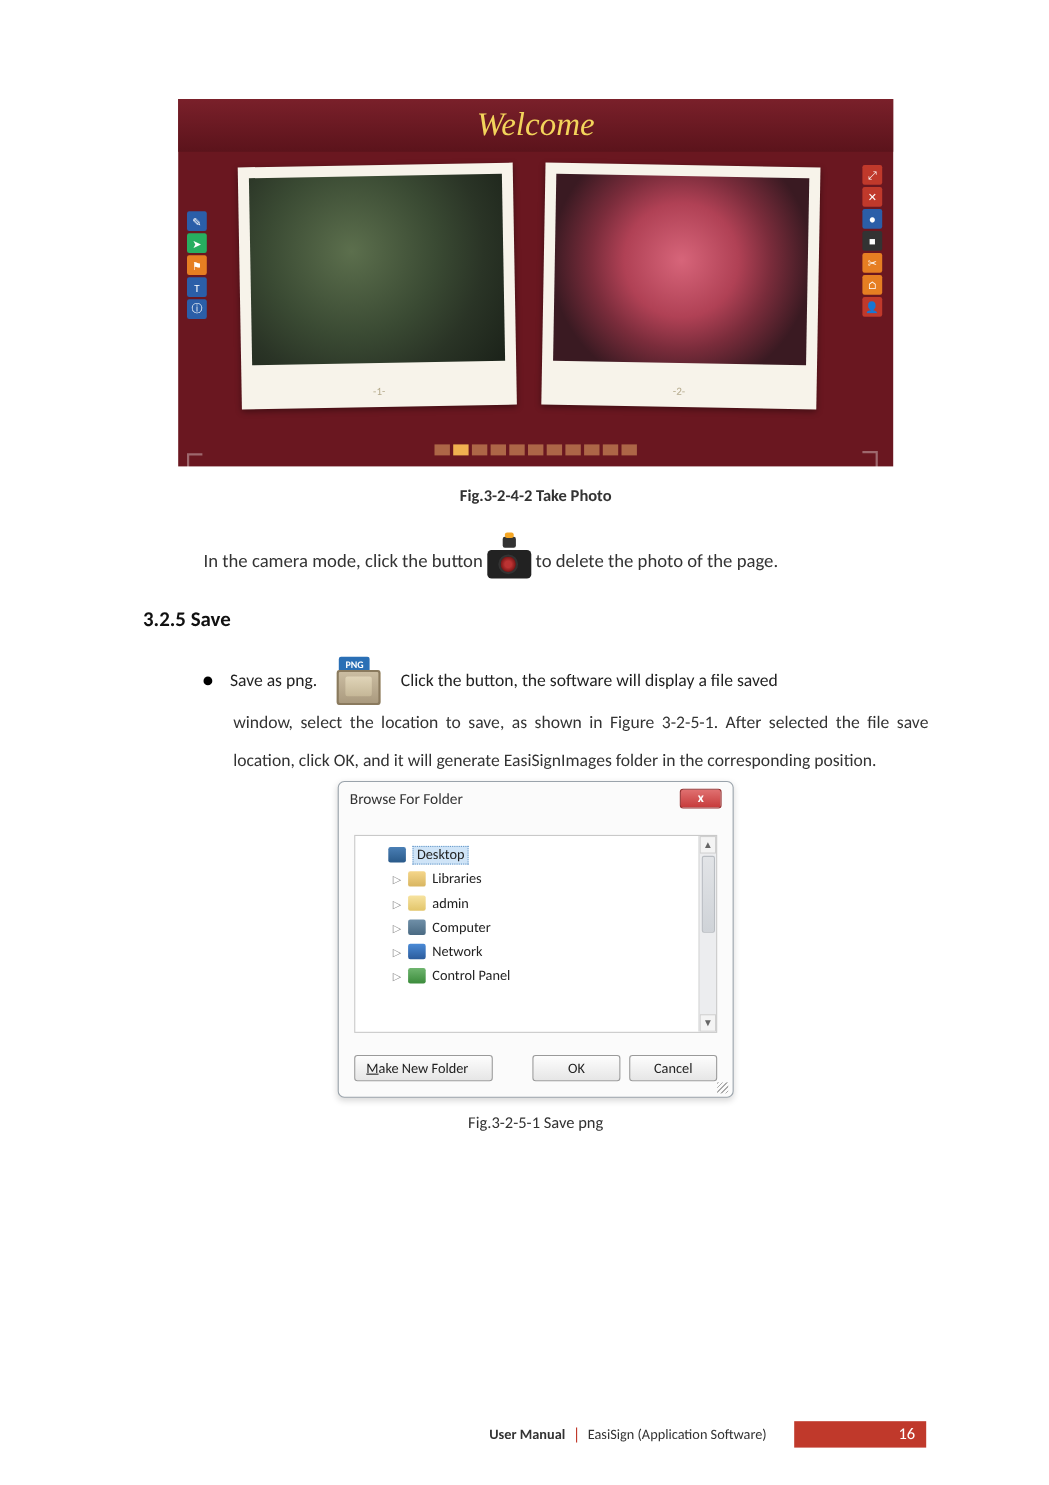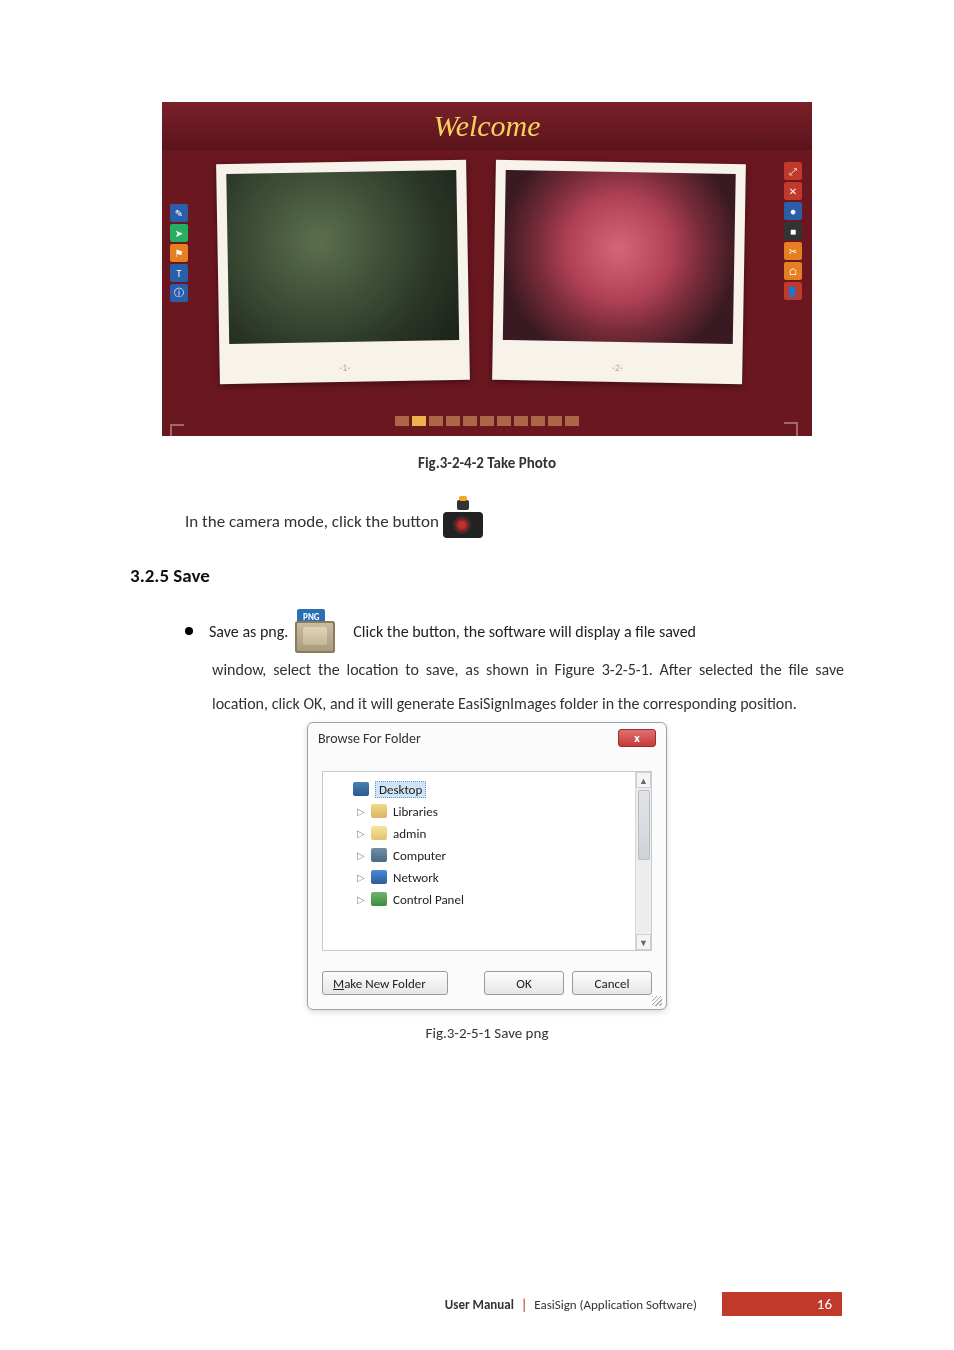--- a/index.html
+++ b/index.html
@@ -10,21 +10,21 @@
     font-family: "Calibri", Arial, sans-serif;
     color: #222;
     position: relative;
   }
   .page {
     padding: 90px 110px 0 130px;
   }
   
   .banner {
     width: 650px;
-    margin: 12px auto;
+    margin: 0 auto;
     background: #6a1720;
     position: relative;
   }
   .banner-header {
     height: 48px;
     background: linear-gradient(#7a202a, #5b131b);
     display: flex;
     align-items: center;
     justify-content: center;
   }
@@ -162,21 +162,21 @@
     gap: 6px;
   }
   .bullet-dot {
     width: 8px; height: 8px; background:#000; border-radius:50%;
     flex-shrink:0;
     margin-right: 10px;
   }
   .png-icon {
     width: 40px; height: 44px;
     position: relative;
-    margin: 0 12px 0 1px;
+    margin: 0 12px 0 12px;
   }
   .png-tab {
     position:absolute; top:0; left:2px; width:28px; height:14px;
     background:#2a6fb5; color:#fff; font-size:9px; font-weight:bold;
     display:flex;align-items:center;justify-content:center;
     border-radius:2px;
   }
   .png-body {
     position:absolute; top:12px; left:0; width:40px; height:32px;
     background: linear-gradient(#cdbfa4,#a8987c);
@@ -387,20 +387,21 @@
 
   <div class="caption">Fig.3-2-4-2 Take Photo</div>
 
   <div class="para para1">
     <span>In the camera mode, click the button</span>
     <span class="inline-icon camera-icon">
       <span class="camera-flash"></span>
       <span class="camera-body"></span>
       <span class="camera-lens"></span>
     </span>
+    <span>to delete the photo of the page.</span>
   </div>
 
   <h3 class="section">3.2.5 Save</h3>
 
   <div class="bullet-row">
     <div class="bullet-dot"></div>
     <span>Save as png.</span>
     <span class="png-icon">
       <span class="png-tab">PNG</span>
       <span class="png-body"></span>

